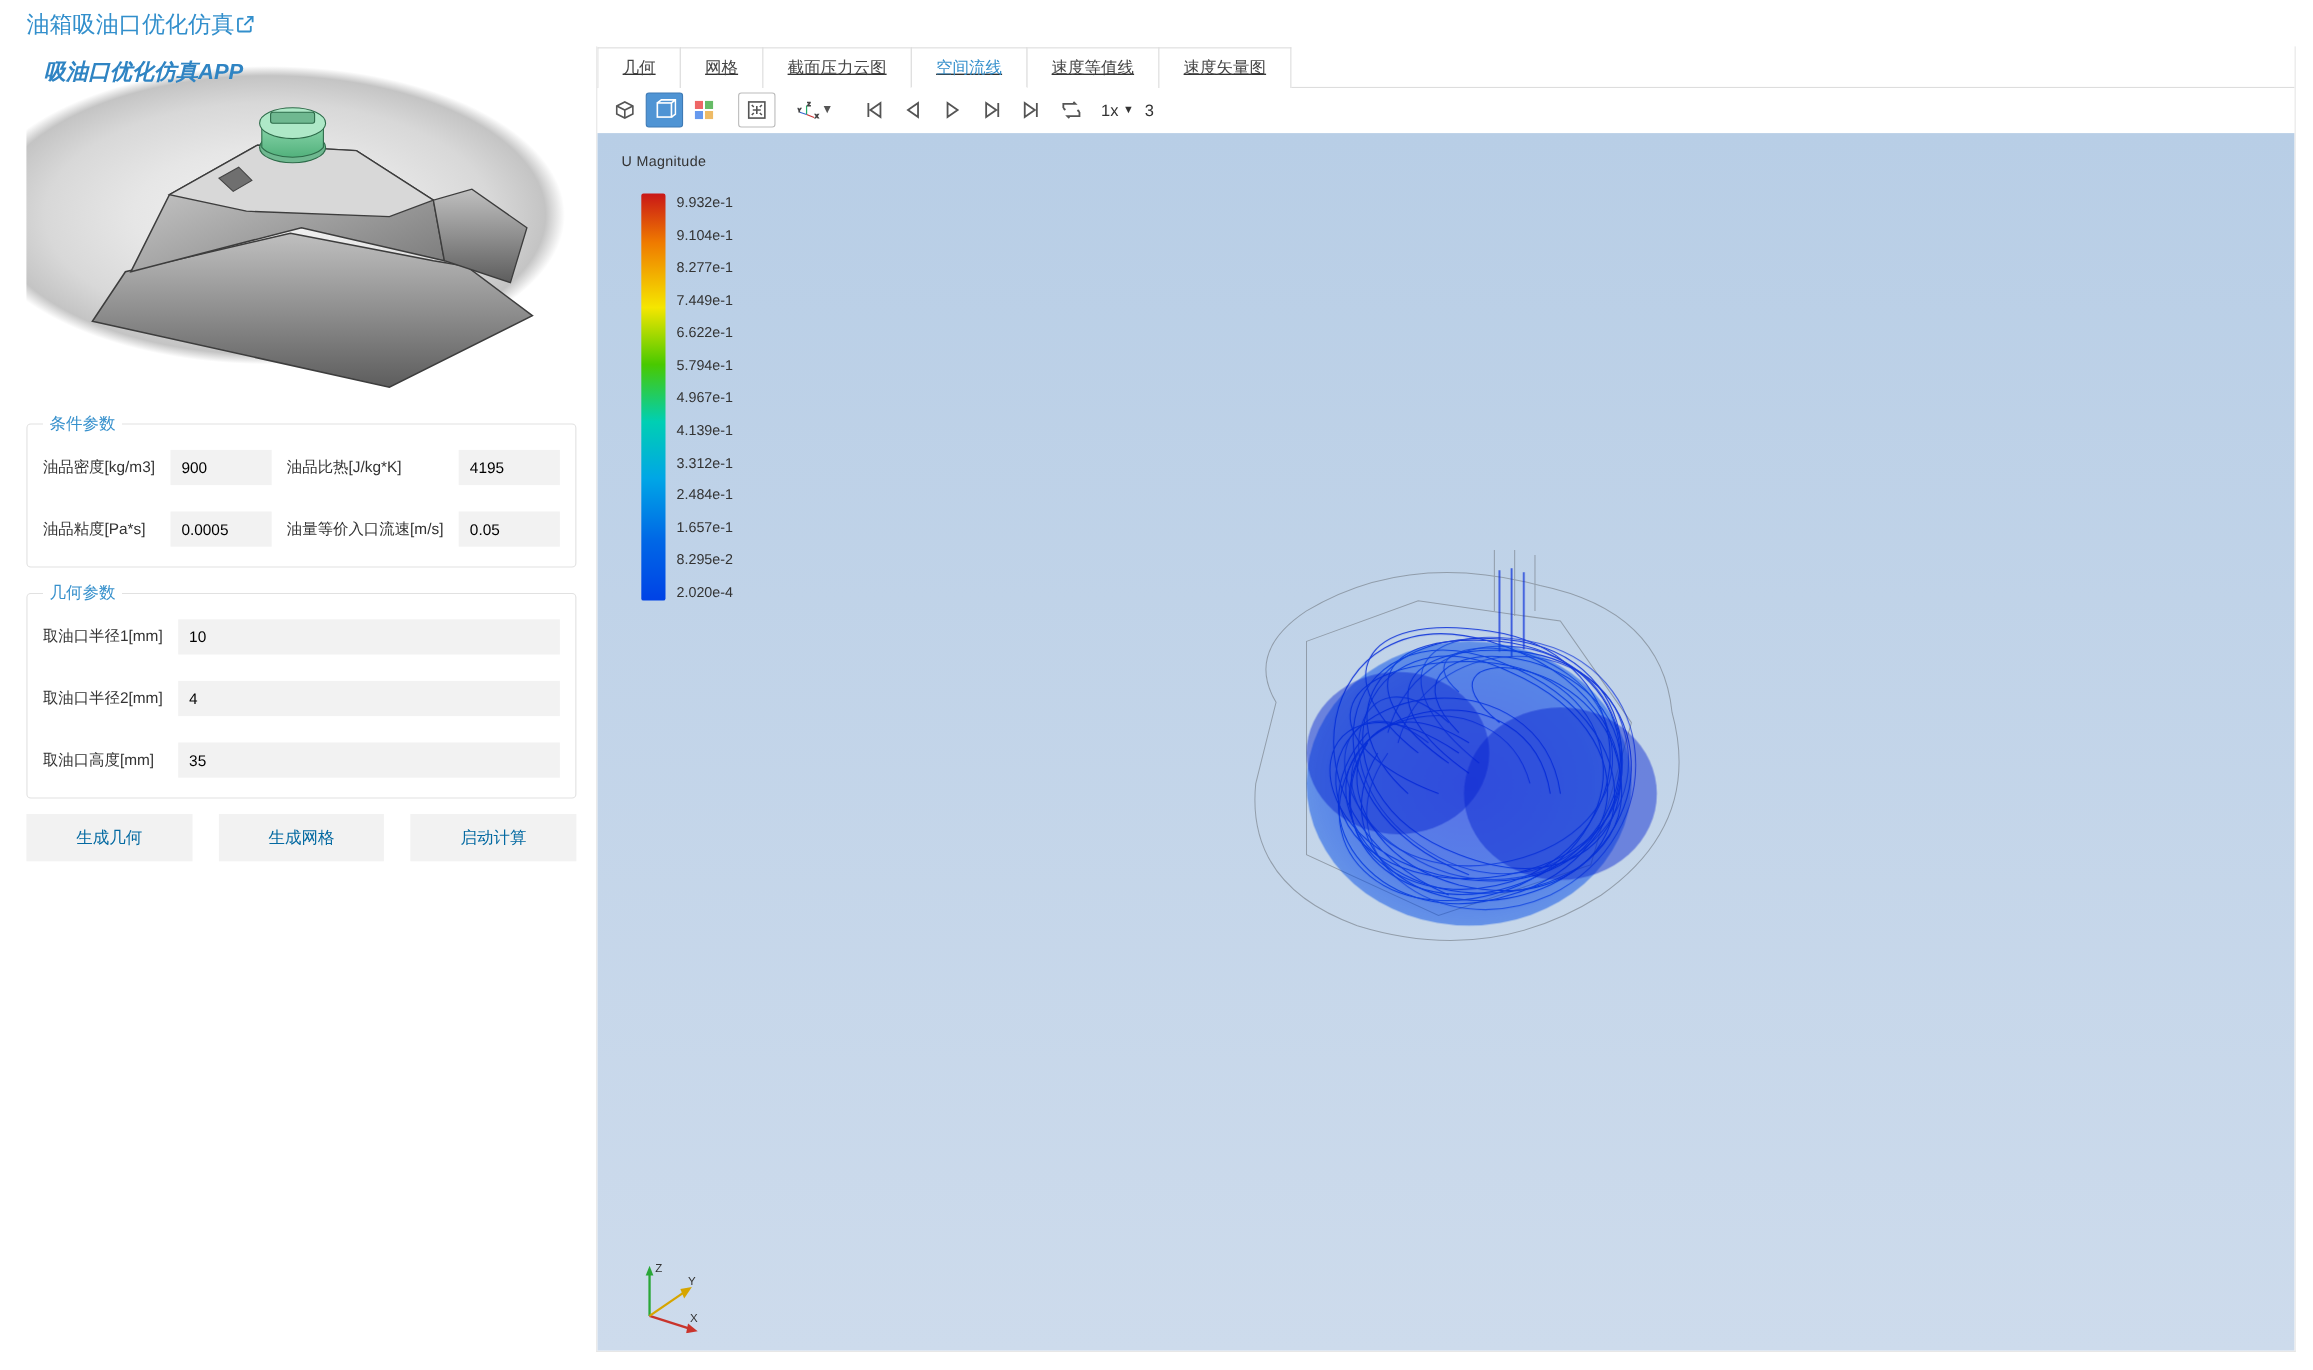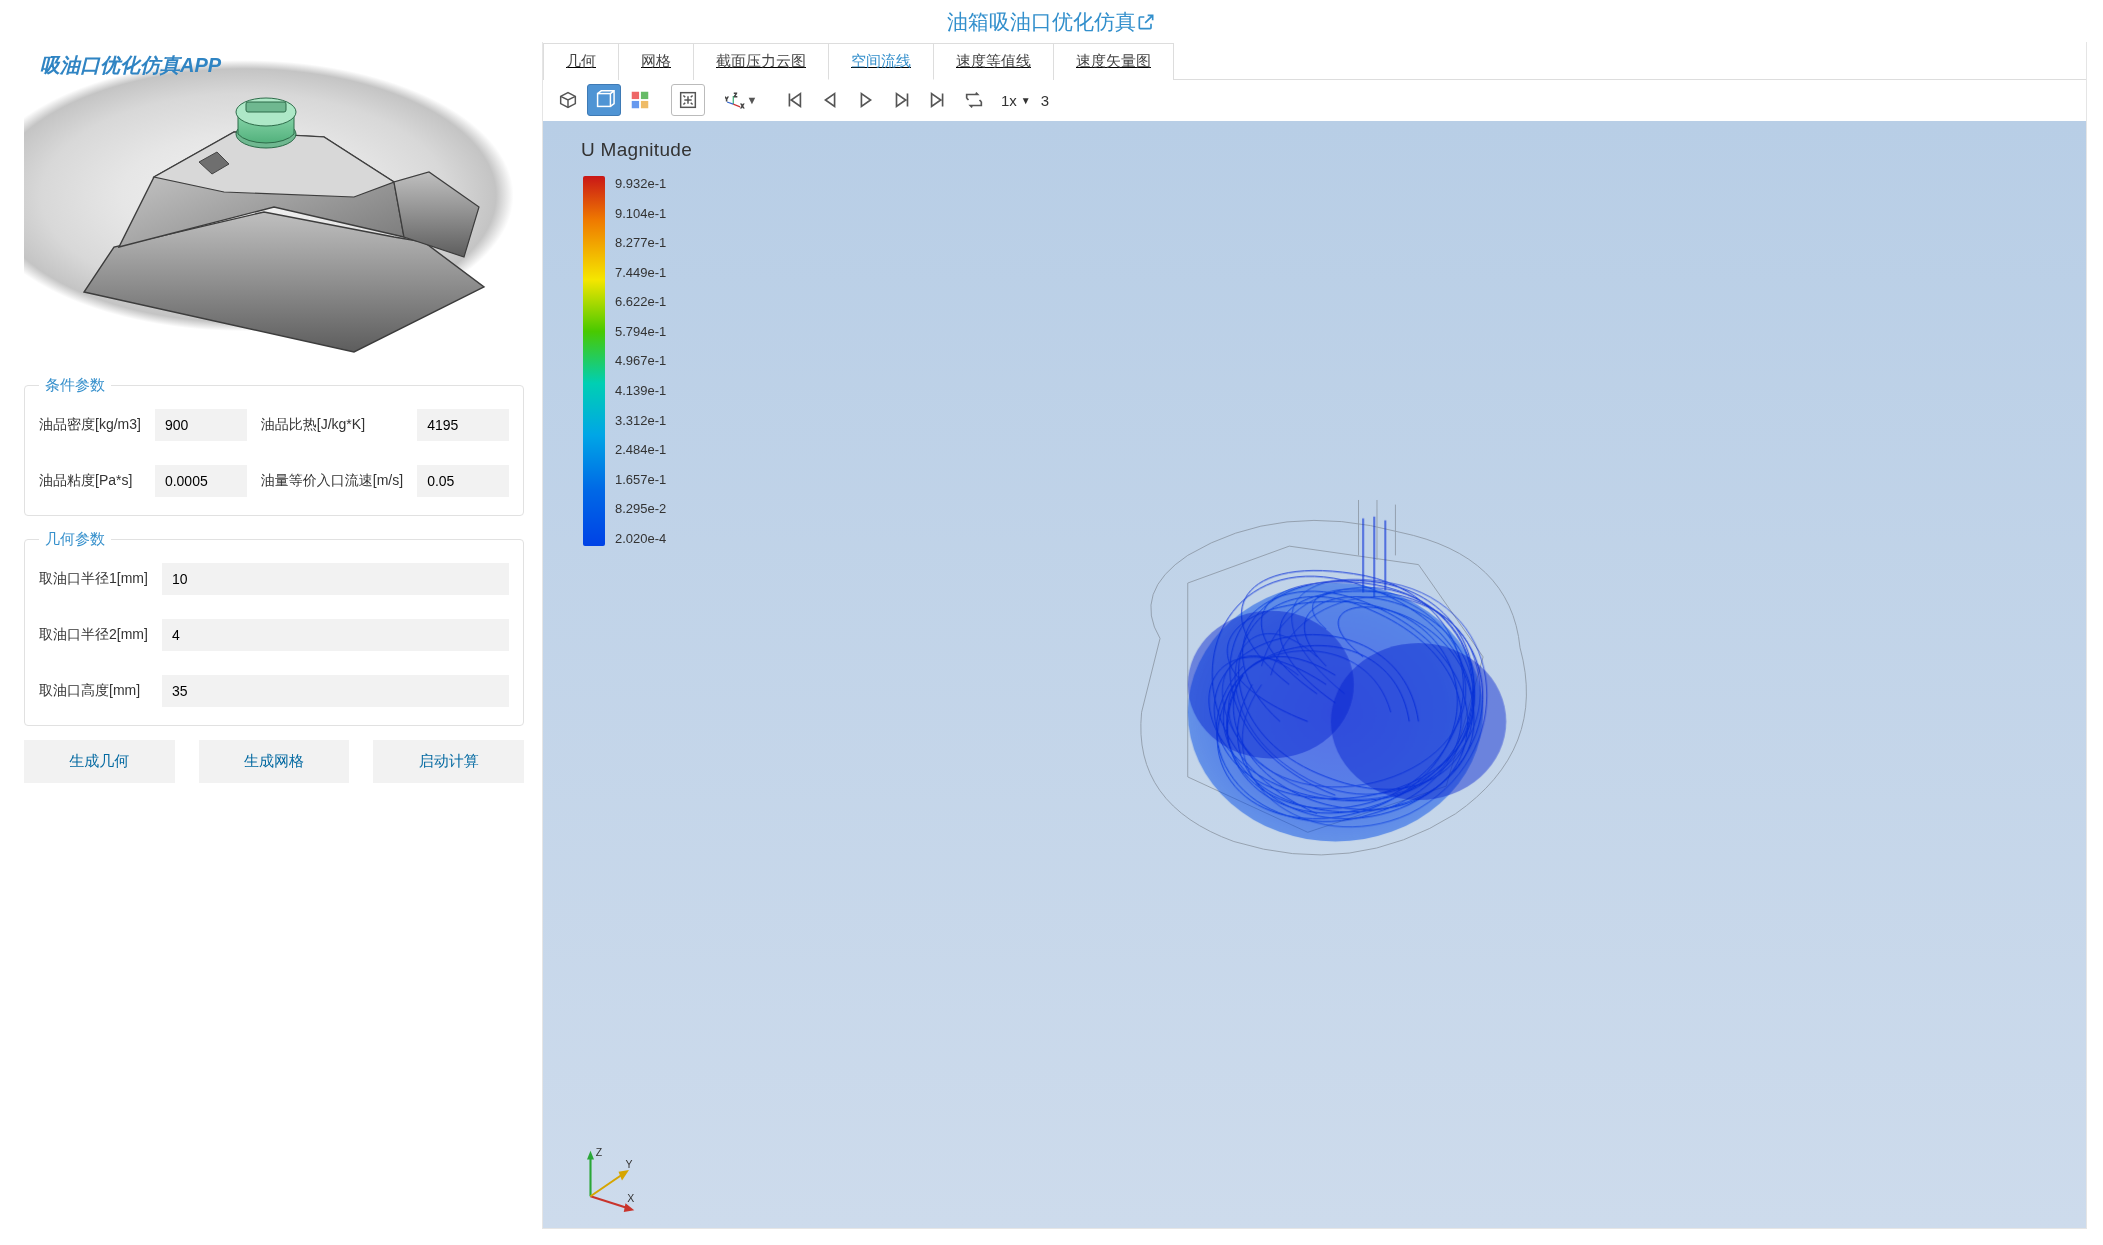--- a/index.html
+++ b/index.html
@@ -1,19 +1,19 @@
 <!DOCTYPE html>
 <html><head>
 <meta charset="utf-8">
 <style>
   * { box-sizing: border-box; }
   html, body { margin: 0; padding: 0; height: 100%; font-family: "Microsoft YaHei", "Segoe UI", Arial, sans-serif; background: #ffffff; }
   body { display: flex; flex-direction: column; height: 100vh; overflow: hidden;}
   .header {
-    display: flex; justify-content: center; align-items: center;
+    display: flex; justify-content: flex-start; align-items: center;
     padding: 8px 24px 6px 24px; color: #328fcc; font-size: 21px;
   }
   .header .open-icon { width: 20px; height: 20px; stroke: #328fcc; fill: none; stroke-width: 2; cursor: pointer;}
   .main { flex: 1; display: flex; padding: 0 16px 16px 24px; gap: 18px; overflow: hidden;}
 
   
   .left { width: 500px; flex-shrink: 0; display: flex; flex-direction: column; gap: 14px; }
   .thumb { height: 320px; border-radius: 6px; position: relative; overflow: hidden;
     background: radial-gradient(ellipse 70% 55% at 44% 48%, #f2f2f2 0%, #e6e6e6 35%, #d8d8d8 58%, #c4c4c4 72%, #ffffff 77%); }
   .thumb-title { position: absolute; top:10px; left:16px; font-size:20px; color:#2f84c3; font-weight:600; font-style: italic;}
@@ -35,21 +35,21 @@
   .tab.active { color:#3690cc; border-bottom:1px solid #fff; z-index:2;}
   .toolbar { display:flex; align-items:center; padding:4px 8px; gap:2px; border-bottom:1px solid transparent;}
   .tbtn { width:34px; height:32px; display:flex; align-items:center; justify-content:center; border:1px solid transparent; border-radius:3px; cursor:pointer; background:#fff;}
   .tbtn svg { width:22px; height:22px; }
   .tbtn.active { background:#4f94d4; border-color:#3e7ab5;}
   .tbtn.active svg * { stroke:#fff !important; }
   .tbtn + .tbtn { }
   .sep { width:10px;}
   .play-text { font-size:15px; color:#333; margin-left:8px; display:flex; align-items:center; gap:4px;}
   .viewport { flex:1; background:linear-gradient(180deg,#b8cee6 0%,#cddbec 100%); position:relative; overflow:hidden;}
-  .legend-title { position:absolute; top:18px; left:22px; font-size:19px; color:#333; letter-spacing:0.3px;margin-left:16px;}
+  .legend-title { position:absolute; top:18px; left:22px; font-size:13px; color:#333; letter-spacing:0.3px;}
   .colorbar { position:absolute; top:55px; left:40px; display:flex; gap:10px; align-items:stretch;}
   .gradient { width:22px; height:370px; background:linear-gradient(180deg,#c91717 0%,#ef7a00 12%,#f5e600 28%,#49c900 42%,#00cfb3 56%,#00a6e6 70%,#0068e6 85%,#0042e6 100%); border-radius:2px;}
   .ticks { display:flex; flex-direction:column; justify-content:space-between; font-size:13px; color:#333; padding:-2px 0; height:370px;}
   .axis { position:absolute; left:30px; bottom:16px; width:70px; height:70px;}
   .flow-blob { position:absolute; left:50%; top:50%; transform:translate(-48%,-48%); width:560px; height:480px; }
 </style>
 </head>
 <body>
 
 <div class="header">

